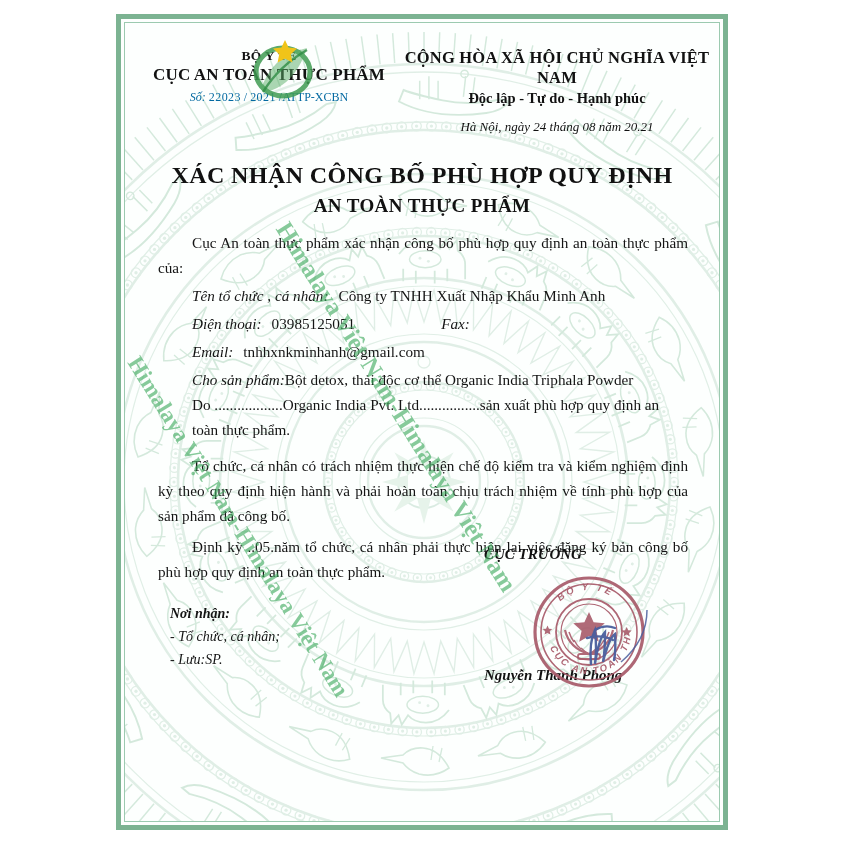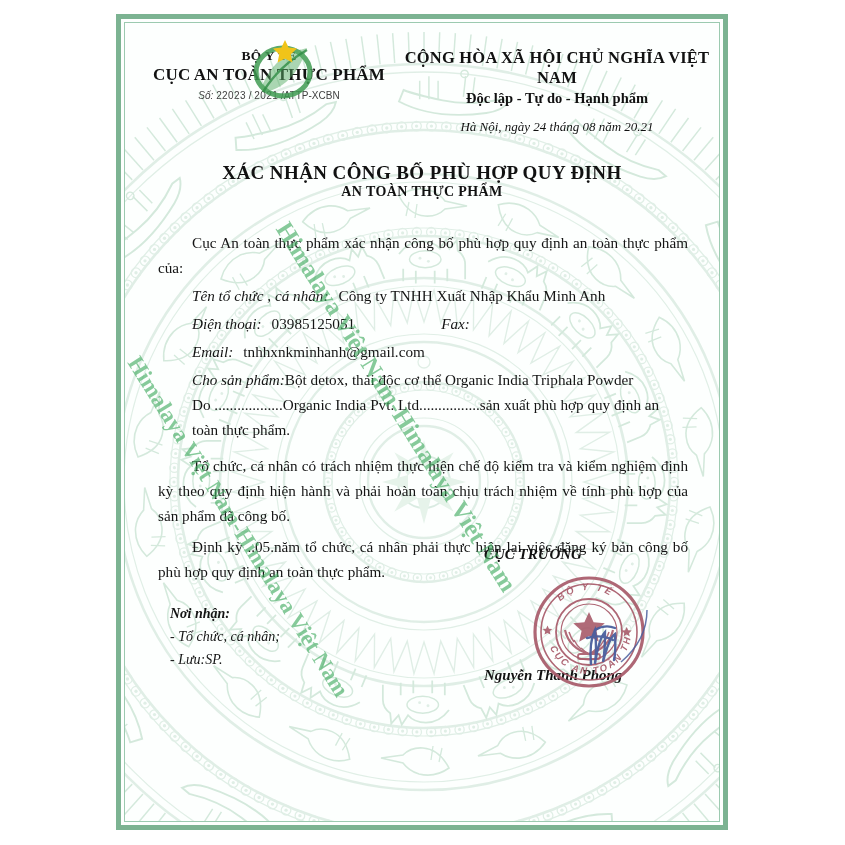--- a/index.html
+++ b/index.html
@@ -85,22 +85,22 @@
   }
   .boyte {
     font-size: 13.5px; font-weight: 700; letter-spacing: .3px;
     color: #121212;
   }
   .cucan {
     font-size: 17px; font-weight: 700; letter-spacing: .2px;
     color: #121212; margin-top: 1px;
   }
   .sohieu {
-    font-size: 10px; color: #404040; margin-top: 5px;
-    font-family: Liberation Sans, sans-serif;
+    font-size: 12px; color: #0369a1; margin-top: 5px;
+    font-family: Liberation Serif, serif;
   }
   .sohieu .lbl { font-style: italic; }
   .sohieu .num { letter-spacing: .4px; }
 
   .cong-hoa {
     font-size: 16.5px; font-weight: 700; letter-spacing: .2px; color: #111;
   }
   .doclap {
     font-size: 14.5px; font-weight: 700; margin-top: 2px; color: #111;
   }
@@ -110,24 +110,25 @@
 
   
   .logo {
     position: absolute; left: 125px; top: 16px;
     width: 74px; height: 64px; z-index: 5; pointer-events: none;
   }
 
   
   .title-block { position: absolute; top: 140px; left: 0; width: 100%; text-align: center; }
   .title-1 {
+    font-size: 24px; font-weight: 700; letter-spacing: .4px; color: #111;
+  }
+  .title-2 {
     font-size: 19px; font-weight: 700; letter-spacing: .4px; color: #111;
-  }
-  .title-2 {
-    font-size: 14px; font-weight: 700; letter-spacing: .4px; color: #111;
+    margin-top: 6px;
   }
 
   
   .body-block {
     position: absolute; top: 208px; left: 34px; width: 530px;
     font-size: 15.2px; color: #141414; line-height: 25px;
   }
   .p-intro { text-indent: 34px; text-align: justify; }
   .fieldrow { margin-top: 3px; display: flex; align-items: baseline; }
   .fl { font-style: italic; white-space: nowrap; }
@@ -1111,21 +1112,21 @@
           <span class="lbl">Số:</span>
           <span class="num">22023</span>
           <span>/</span>
           <span class="num">2021</span>
           <span>/</span><span>ATTP-XCBN</span>
         </div>
       </div>
 
       <div class="hdr-right">
         <div class="cong-hoa">CỘNG HÒA XÃ HỘI CHỦ NGHĨA VIỆT NAM</div>
-        <div class="doclap">Độc lập - Tự do - Hạnh phẩm</div>
+        <div class="doclap">Độc lập - Tự do - Hạnh phúc</div>
         <div class="hanoi">Hà Nội, ngày  24  tháng   08  năm 20.21</div>
       </div>
     </div>
 
     <div class="logo">
       <svg viewBox="0 0 74 64" xmlns="http://www.w3.org/2000/svg">
         <ellipse cx="34" cy="34" rx="27" ry="24" fill="none" stroke="#3f9b52" stroke-width="5" opacity=".85"></ellipse>
         <path d="M12,52 q10,-34 46,-42 q-10,30 -30,40 q-9,5 -16,2 z" fill="#57ad66" opacity=".5"></path>
         <path d="M14,54 q16,-26 44,-42" fill="none" stroke="#2f8c45" stroke-width="2.4" opacity=".8"></path>
         <path d="M36,2 l3.6,7.6 l8.4,1 l-6.2,5.7 l1.6,8.3 l-7.4,-4 l-7.4,4 l1.6,-8.3 l-6.2,-5.7 l8.4,-1 z" fill="#f0c419"></path>

